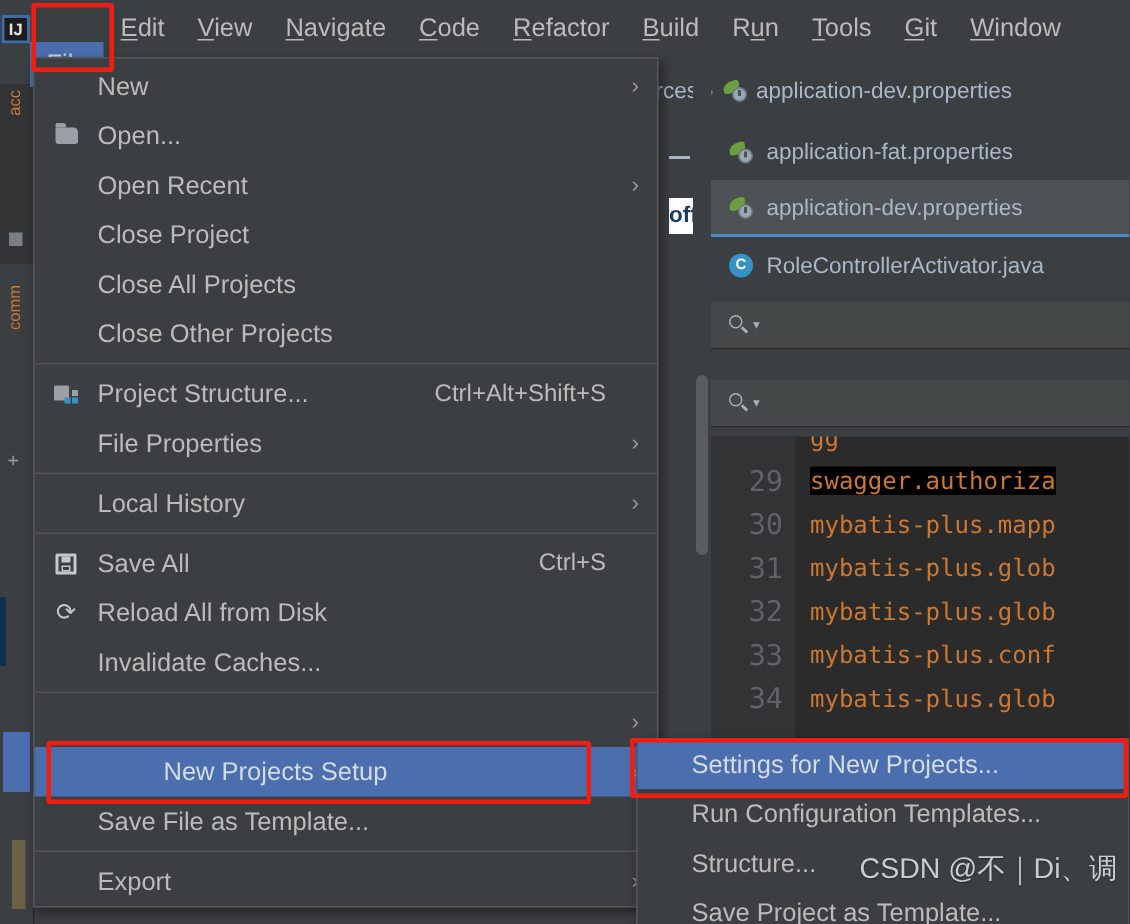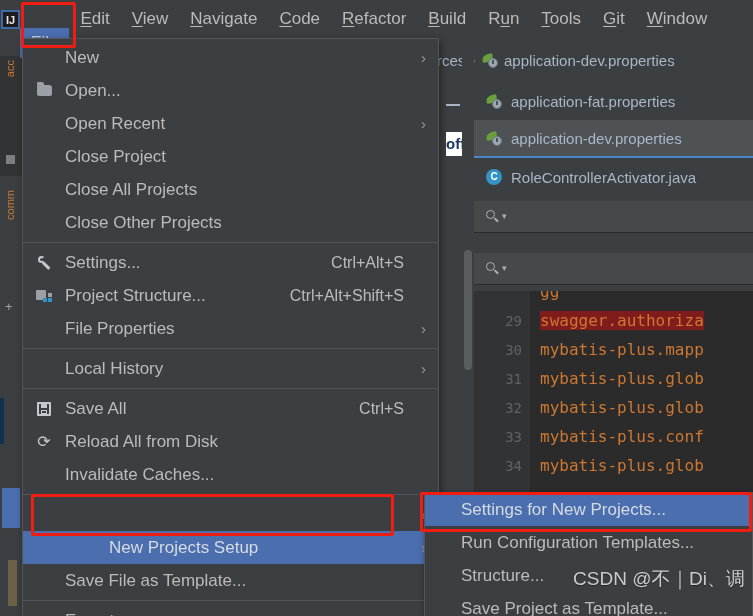--- a/index.html
+++ b/index.html
@@ -203,28 +203,28 @@
     align-items: center;
     font-family: "DejaVu Sans Mono", monospace;
     font-size: 16px;
     white-space: nowrap;
   }
   .lnum {
     width: 48px;
     text-align: right;
     color: #606366;
     flex: 0 0 48px;
-    font-size: 14px;
+    font-size: 19px;
   }
   .ctext {
     margin-left: 18px;
     color: #cc7832;
   }
   .ctext.hl {
-    background: #7f1d1d;
+    background: #000000;
   }
   .vert-scroll {
     position: absolute;
     left: 440px; top: 0;
     width: 12px; height: 616px;
     background: #3c3f41;
   }
   .vert-scroll-thumb {
     position: absolute;
     left: 2px;
@@ -604,27 +604,20 @@
     <div class="mrow noicon">
       <span class="lbl">Close All Projects</span>
     </div>
 
     <div class="mrow noicon">
       <span class="lbl">Close Other Projects</span>
     </div>
 
     <div class="msep"></div>
 
-    <div class="mrow">
-      <span class="ic">
-          <span class="g-wrench"></span>
-        </span>
-      <span class="lbl">Settings...</span>
-      <span class="accel">Ctrl+Alt+S</span>
-    </div>
 
     <div class="mrow">
       <span class="ic">
           <span class="g-struct"></span>
         </span>
       <span class="lbl">Project Structure...</span>
       <span class="accel">Ctrl+Alt+Shift+S</span>
     </div>
 
     <div class="mrow noicon">

